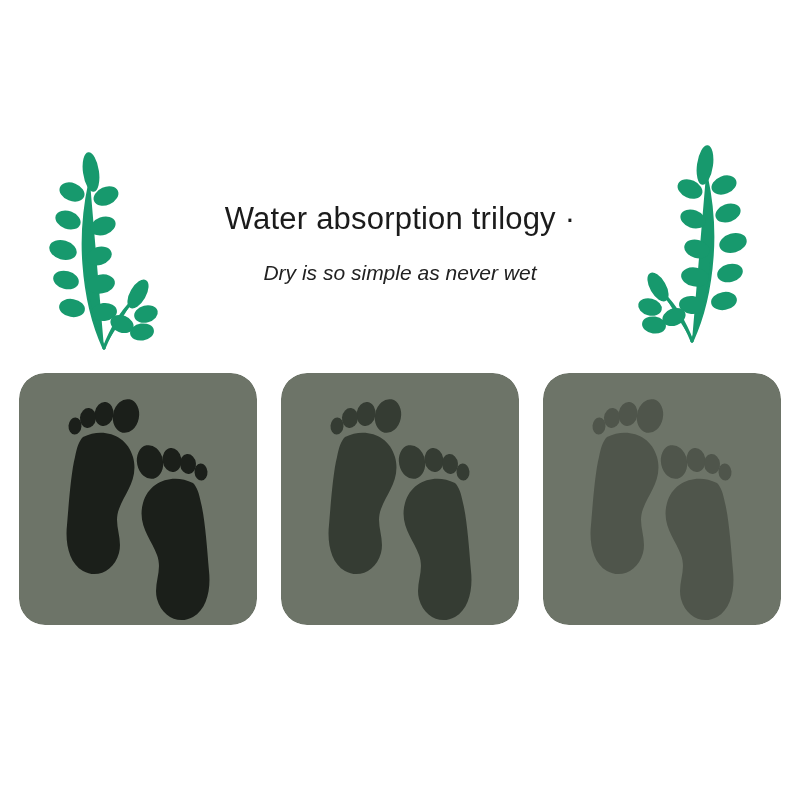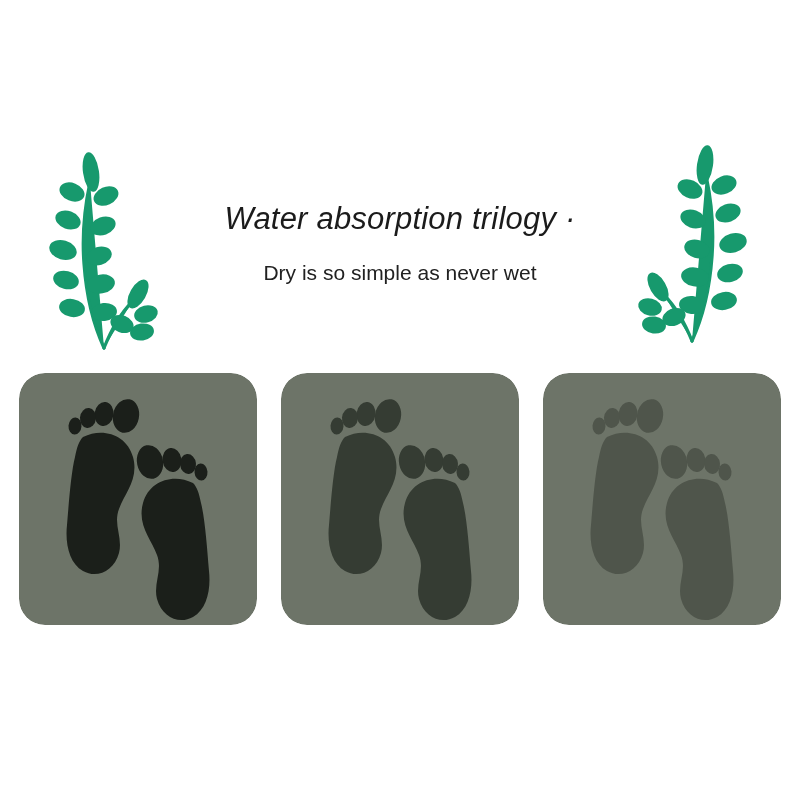--- a/index.html
+++ b/index.html
@@ -44,29 +44,29 @@
     text-align: center;
   }
   .title {
     font-size: 31px;
     font-weight: 400;
     color: #1b1b1b;
     letter-spacing: 0.2px;
     line-height: 1.2;
     margin: 0;
     white-space: nowrap;
-    font-style: italic;
   }
   .subtitle {
     font-size: 21px;
     font-weight: 400;
     color: #212121;
     line-height: 1.2;
     margin: 23px 0 0 0;
     white-space: nowrap;
+    font-style: italic;
   }
 
   
   .panels {
     position: absolute;
     left: 19px;
     top: 373px;
     width: 762px;
     height: 252px;
     display: flex;

